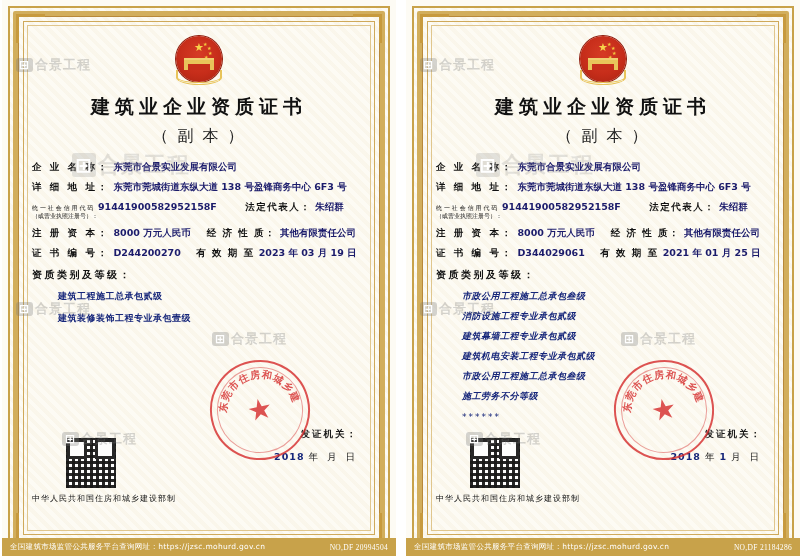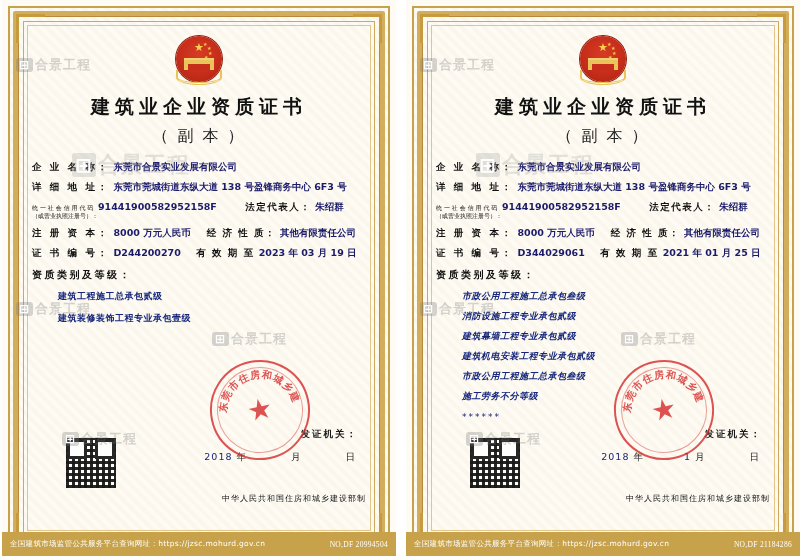--- a/index.html
+++ b/index.html
@@ -202,21 +202,21 @@
     display:flex;align-items:baseline;justify-content:flex-end;
     padding-right:4px;
   }
   .issue .ilab{letter-spacing:2px;font-weight:bold;}
   .issue .ival{color:#16267a;font-weight:bold;padding-left:4px;}
   .date-line{
     display:flex;justify-content:flex-end;align-items:baseline;
     padding-right:10px;margin-top:10px;
     font-size:9.5px;letter-spacing:1px;
   }
-  .date-line .d{color:#16267a;font-weight:normal;padding:0 4px;margin-left:36px;}
+  .date-line .d{color:#16267a;font-weight:bold;padding:0 4px;}
 
   .seal{
     position:absolute;
     right:56px;bottom:68px;
     width:96px;height:96px;
     border-radius:50%;
     border:2.5px solid #d62f2f;
     color:#d62f2f;
     opacity:0.82;
     transform:rotate(-12deg);
@@ -254,30 +254,30 @@
   .qr:before,.qr:after{
     content:"";position:absolute;width:14px;height:14px;
     border:3px solid #111;background:#fff;
   }
   .qr:before{left:1px;top:1px;}
   .qr:after{right:1px;top:1px;}
 
   .footer-org{
     position:absolute;
     left:0;right:0;bottom:24px;
-    text-align:right;
+    text-align:left;
     font-size:8px;
     letter-spacing:1px;
     color:#111;
   }
 
   .bottombar{
     position:absolute;
     left:0;right:0;bottom:0;
-    height:24px;
+    height:18px;
     background:#c8a24a;
     color:#fff;
     font-size:7.5px;
     display:flex;
     align-items:center;
     justify-content:space-between;
     padding:0 8px;
     box-sizing:border-box;
     letter-spacing:0.3px;
   }

